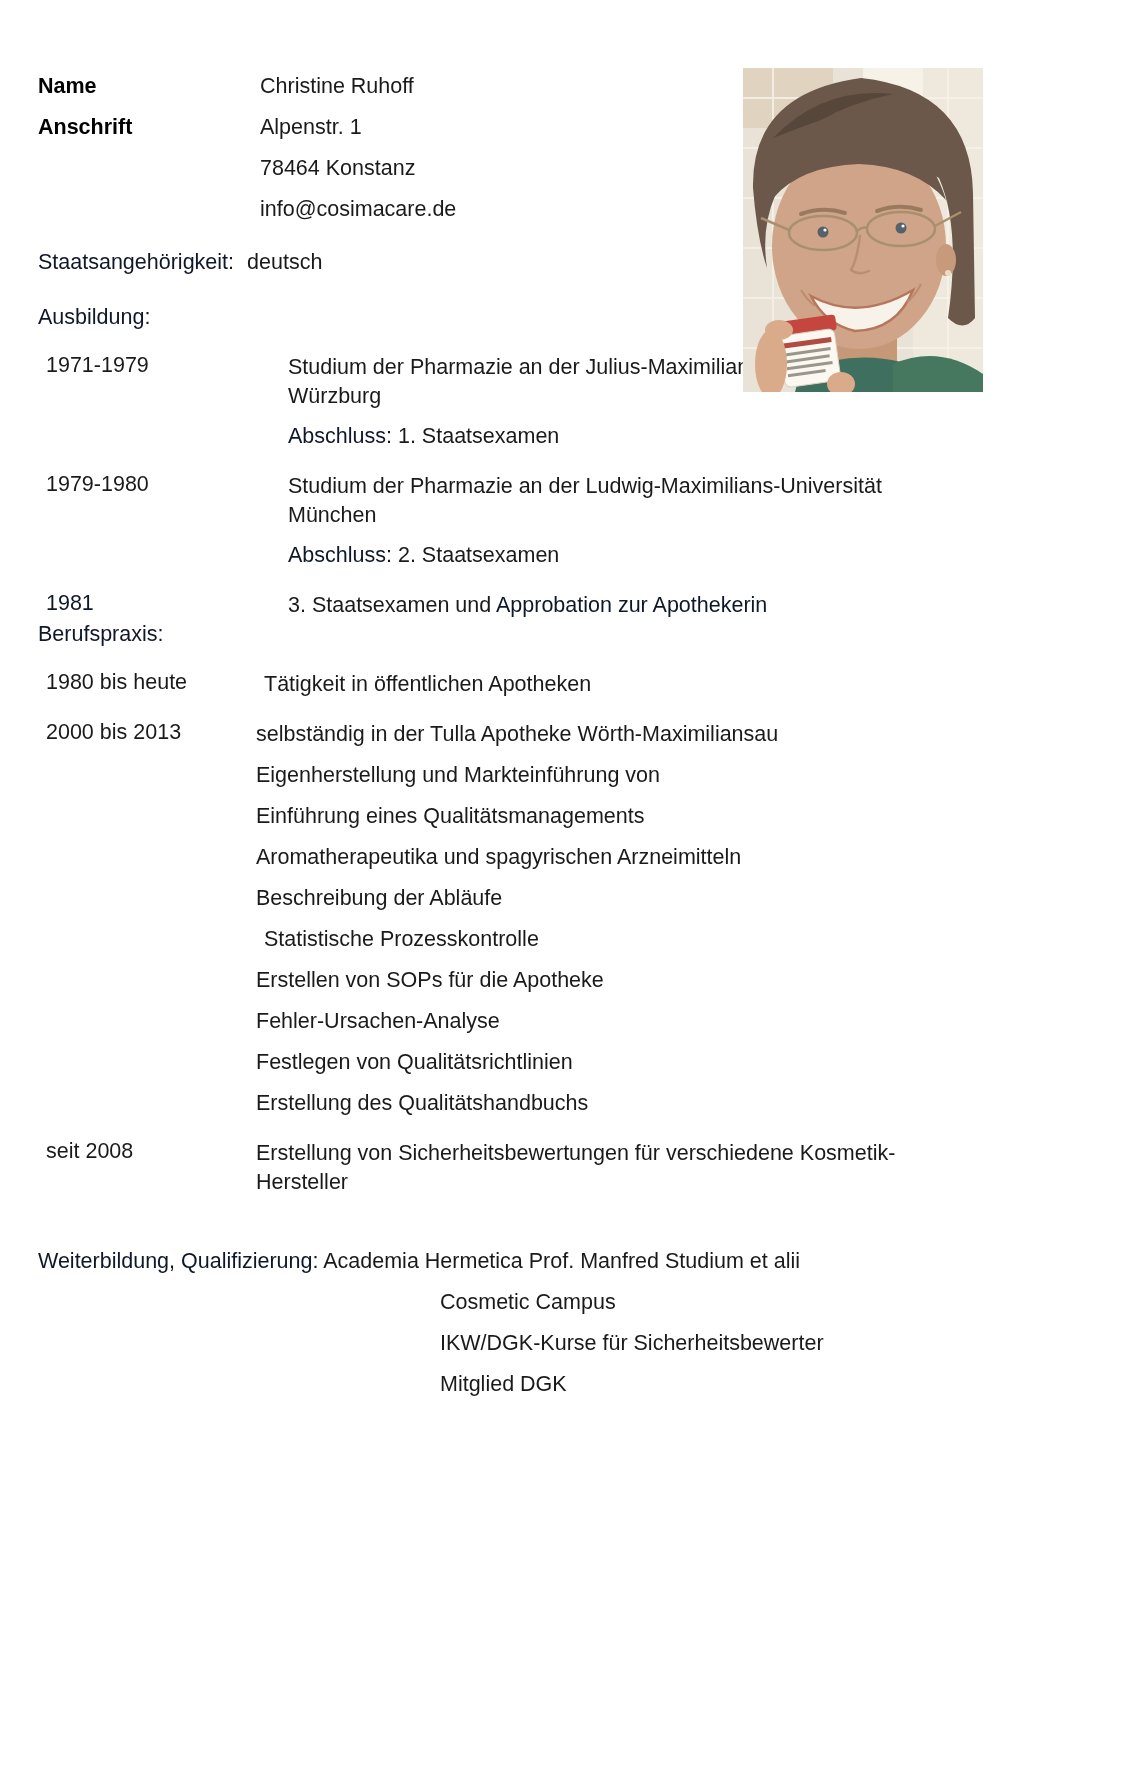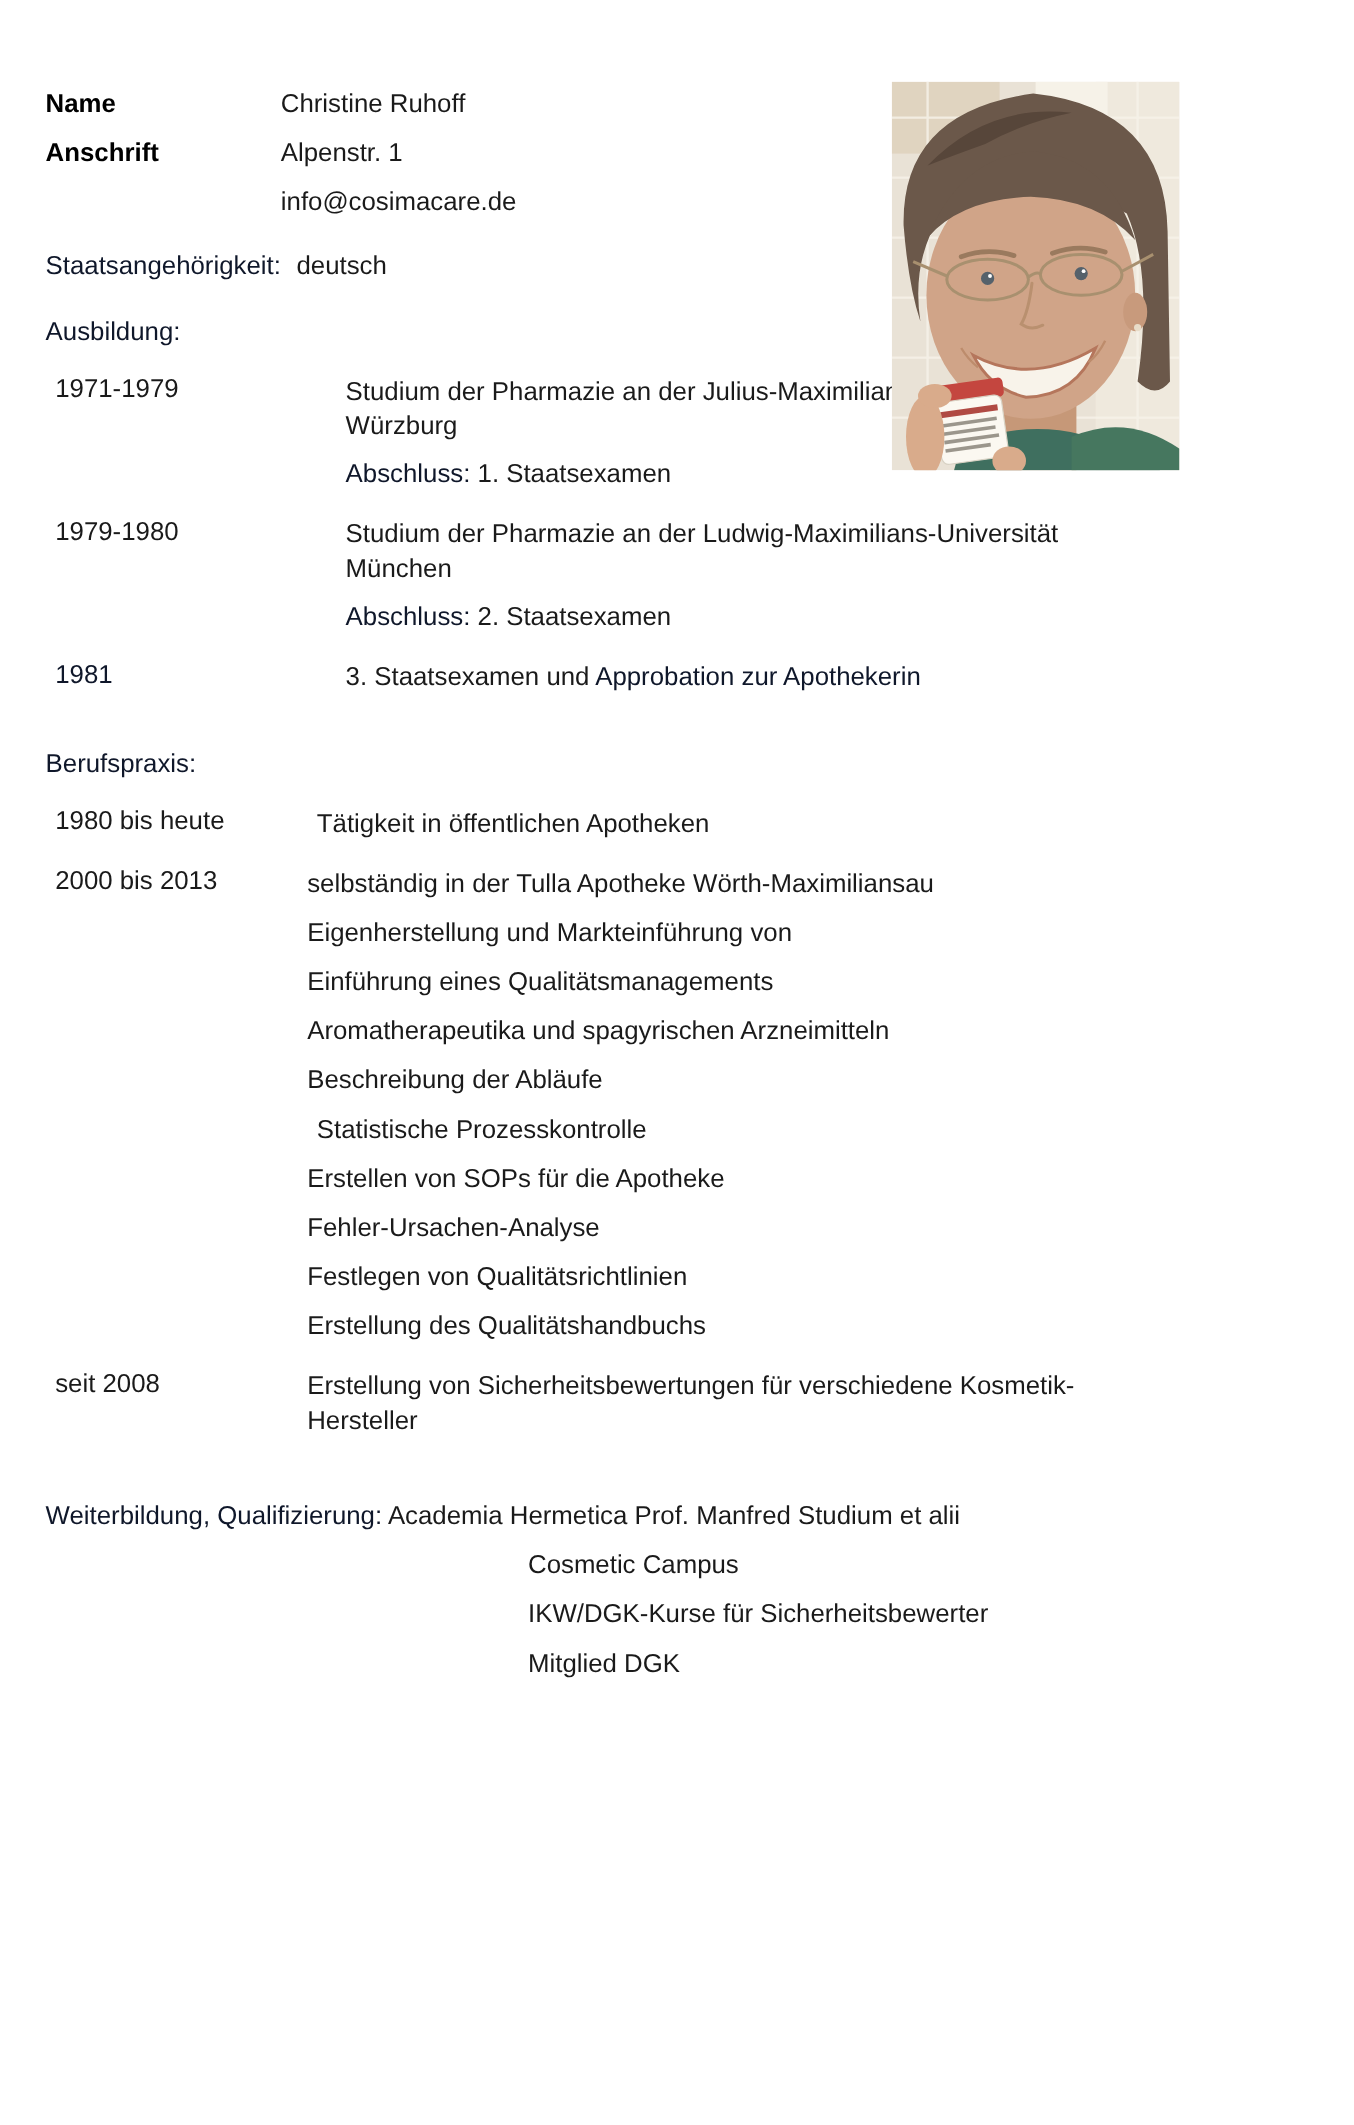--- a/index.html
+++ b/index.html
@@ -4,37 +4,37 @@
 <style>
   html,body { margin:0; padding:0; background:#ffffff; }
   body {
     width:1128px; height:1771px; overflow:hidden; position:relative;
     font-family:"Liberation Sans","DejaVu Sans",sans-serif;
     color:#1a1a1a; font-size:21.5px;
   }
   .page { position:relative; width:1128px; height:1771px; box-sizing:border-box;
           padding:72px 40px 0 38px; }
   .b { font-weight:normal; color:#0f172a; }
-  .line { line-height:29px; margin-bottom:12px; }
+  .line { line-height:29px; margin-bottom:12px;gap:26px; }
   .nline { line-height:29px; }
   .row { display:flex; align-items:flex-start; }
   .indent-dates { padding-left:8px; }
   
   .plabel { width:196px; flex-shrink:0; font-weight:bold; color:#000; }
   
   .edu-item { margin-bottom:21px; }
   .edu-date { width:242px; flex-shrink:0; }
   .degree { margin-top:11px; line-height:29px; }
   
   .work-item { margin-bottom:9px; }
   .work-date { width:210px; flex-shrink:0; }
   .indent-sm { padding-left:8px; }
   .sec-nat { margin-top:24px; }
   .h-edu { margin-top:26px; margin-bottom:21px; line-height:29px; }
-  .h-work { margin-top:43px; margin-bottom:21px; line-height:29px; }
+  .h-work { margin-bottom:21px; line-height:29px; }
   .sec-training { margin-top:38px; }
   .training-cont { padding-left:402px; }
   .natval { margin-left:13px; }
   
   .photo { position:absolute; left:743px; top:68px; width:240px; height:324px; overflow:hidden; }
   .photo svg { display:block; }
 </style>
 </head>
 <body>
 
@@ -114,20 +114,24 @@
     <div class="row line">
       <div class="plabel">Name</div>
       <div>Christine Ruhoff</div>
     </div>
     <div class="row line">
       <div class="plabel">Anschrift</div>
       <div>Alpenstr. 1</div>
     </div>
     <div class="row line">
       <div class="plabel"></div>
+      <div>78464 Konstanz</div>
+    </div>
+    <div class="row line">
+      <div class="plabel"></div>
       <div>info@cosimacare.de</div>
     </div>
     <div class="line sec-nat">
       <span class="b">Staatsangehörigkeit:</span><span class="natval">deutsch</span>
     </div>
   </div>
 
   <div>
     <div class="b h-edu">Ausbildung:</div>
 

